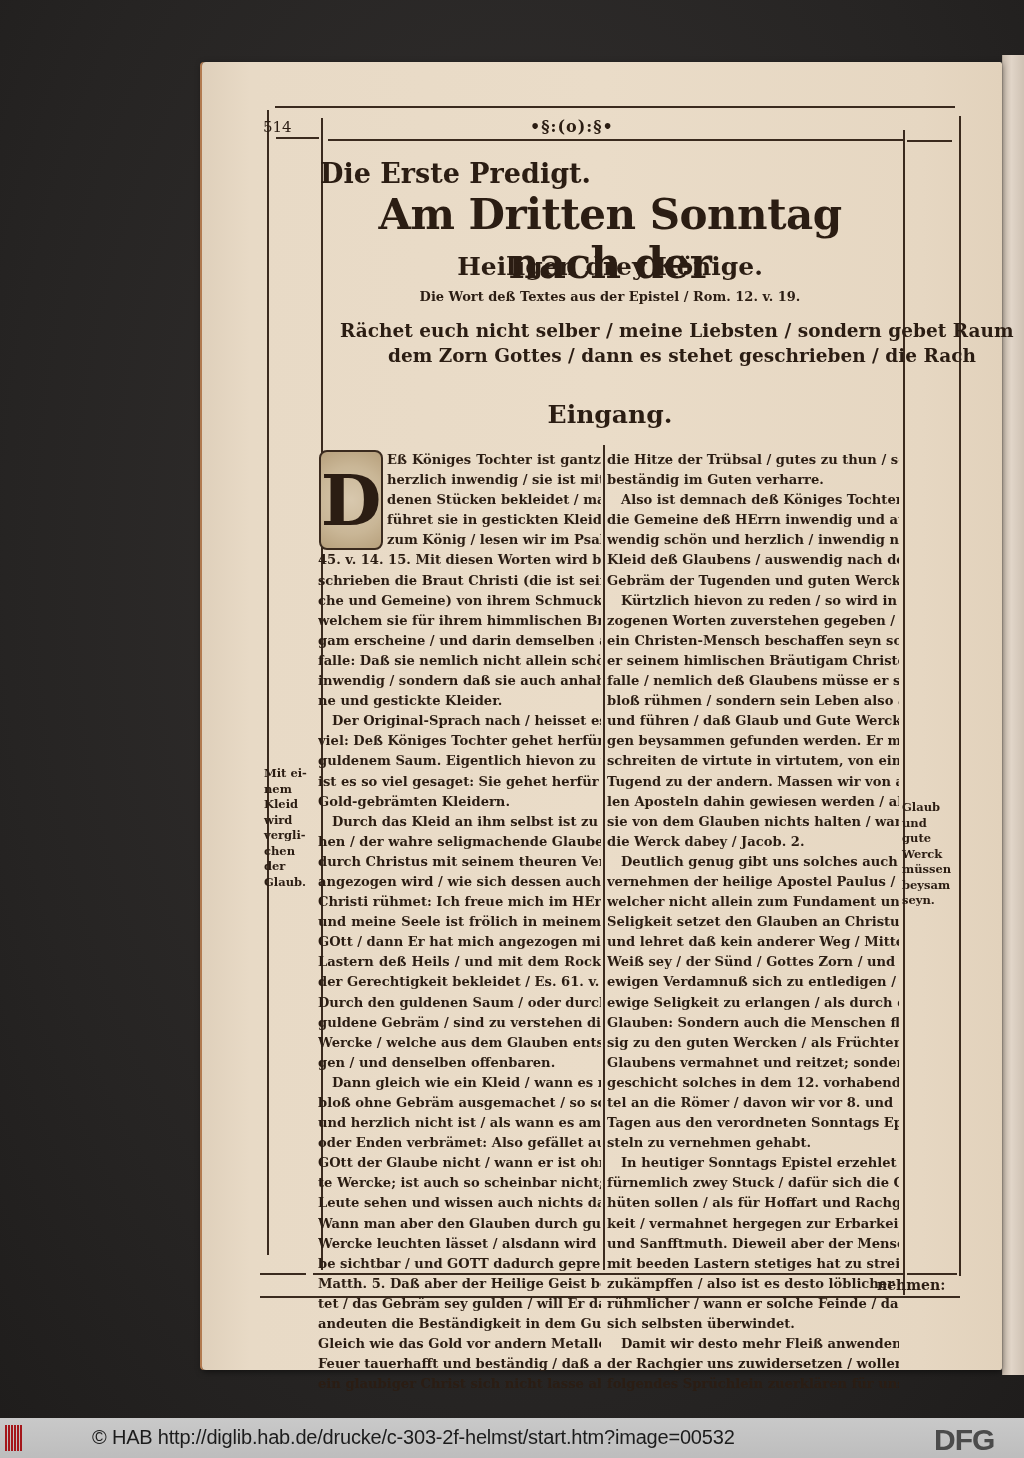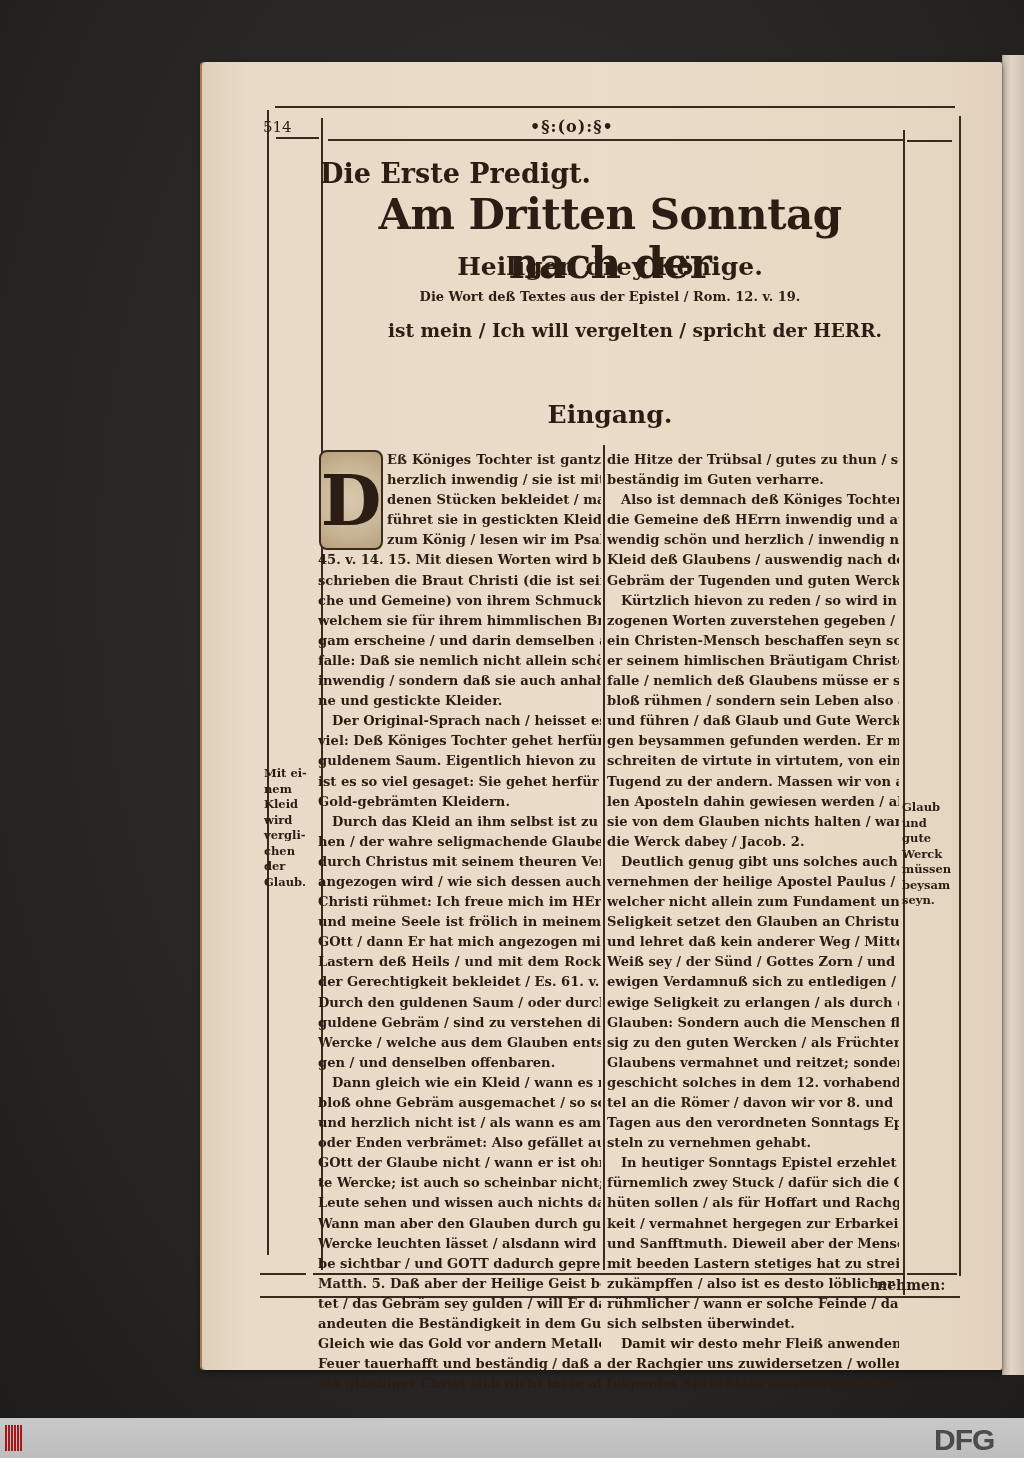--- a/index.html
+++ b/index.html
@@ -104,21 +104,22 @@
 
 <div class="text pagenum">514</div>
 <div class="text ornament">•§:(o):§•</div>
 
 <div class="text title1">Die Erste Predigt.</div>
 <div class="text title2">Am Dritten Sonntag nach der</div>
 <div class="text title3">Heiligen drey Könige.</div>
 <div class="text subhead">Die Wort deß Textes aus der Epistel / Rom. 12. v. 19.</div>
 
 <div class="text verse">
-  <div class="l3">ist mein / Ich will vergelten / spricht der HERR.</div>
+  <div class="l1">Rächet euch nicht selber / meine Liebsten / sondern gebet Raum</div>
+  <div class="l2">dem Zorn Gottes / dann es stehet geschrieben / die Rach</div>
 </div>
 
 <div class="text eingang">Eingang.</div>
 
 <div class="dropcap">D</div>
 
 <div class="col col-left">
   <div style="margin-left:69px">Eß Königes Tochter ist gantz</div>
   <div style="margin-left:69px">herzlich inwendig / sie ist mit gul-</div>
   <div style="margin-left:69px">denen Stücken bekleidet / man</div>
@@ -241,14 +242,15 @@
 
 <div class="footer">
   <div class="hab-logo">
     <span></span>
       <span></span>
       <span></span>
       <span></span>
       <span></span>
       <span></span>
   </div>
+  <div class="footer-text">© HAB http://diglib.hab.de/drucke/c-303-2f-helmst/start.htm?image=00532</div>
   <div class="dfg-logo">DFG</div>
 </div>
 
 </body></html>

